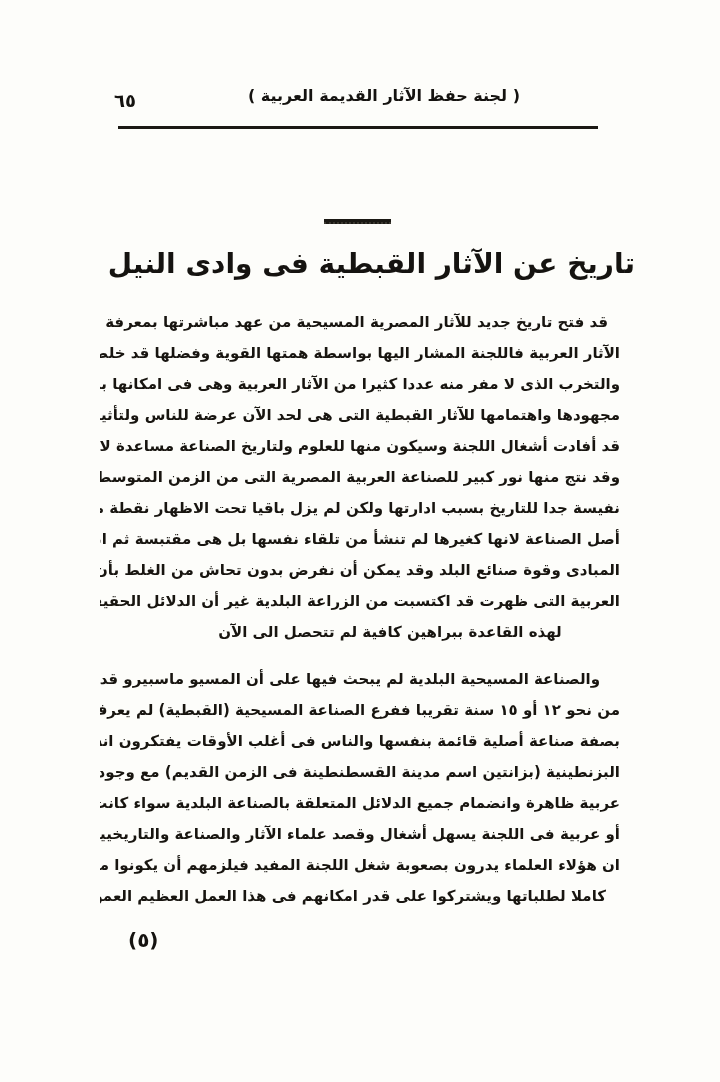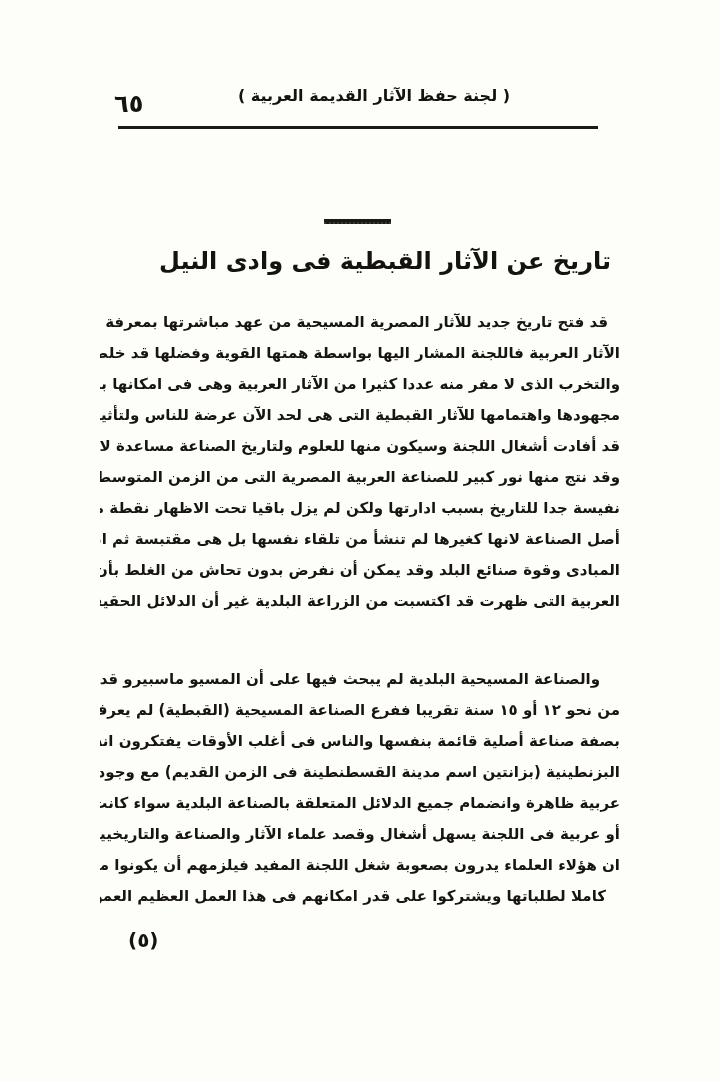--- a/index.html
+++ b/index.html
@@ -16,30 +16,29 @@
     background: #fdfdfa;
     color: #151310;
     overflow: hidden;
     direction: rtl;
   }
   
   .page-number {
     position: absolute;
     left: 114px;
     top: 90px;
-    font-size: 24px;
+    font-size: 18px;
     font-weight: bold;
     direction: rtl;
   }
   .running-head {
     position: absolute;
     top: 86px;
     left: 228px;
     width: 292px;
-    text-align: center;
     font-size: 16px;
     font-weight: bold;
     white-space: nowrap;
     direction: rtl;
   }
   .header-rule {
     position: absolute;
     left: 118px;
     top: 126px;
     width: 480px;
@@ -65,22 +64,21 @@
     width: 67px;
     height: 3px;
     background: #1b1914;
     border-bottom: 2px dotted #3a372f;
   }
   .section-heading {
     position: absolute;
     top: 247px;
     left: 135px;
     width: 500px;
-    text-align: center;
-    font-size: 24px;
+    font-size: 28px;
     font-weight: bold;
     white-space: nowrap;
     direction: rtl;
   }
   
   .para {
     position: absolute;
     left: 100px;
     width: 520px;
     direction: rtl;
@@ -140,20 +138,21 @@
     <div class="bline first-indent-1">قد فتح تاريخ جديد للآثار المصرية المسيحية من عهد مباشرتها بمعرفة لجنة حفظ</div>
     <div class="bline">الآثار العربية فاللجنة المشار اليها بواسطة همتها القوية وفضلها قد خلصت من الاندثار</div>
     <div class="bline">والتخرب الذى لا مفر منه عددا كثيرا من الآثار العربية وهى فى امكانها بذل نفس</div>
     <div class="bline">مجهودها واهتمامها للآثار القبطية التى هى لحد الآن عرضة للناس ولتأثير الزمن عليها</div>
     <div class="bline">قد أفادت أشغال اللجنة وسيكون منها للعلوم ولتاريخ الصناعة مساعدة لا تقدر .</div>
     <div class="bline">وقد نتج منها نور كبير للصناعة العربية المصرية التى من الزمن المتوسط وجمعت أدوات</div>
     <div class="bline">نفيسة جدا للتاريخ بسبب ادارتها ولكن لم يزل باقيا تحت الاظهار نقطة مهمة وهى</div>
     <div class="bline">أصل الصناعة لانها كغيرها لم تنشأ من تلقاء نفسها بل هى مقتبسة ثم انتشرت بواسطة</div>
     <div class="bline">المبادى وقوة صنائع البلد وقد يمكن أن نفرض بدون تحاش من الغلط بأن الصناعة</div>
     <div class="bline">العربية التى ظهرت قد اكتسبت من الزراعة البلدية غير أن الدلائل الحقيقية المسندة</div>
+    <div class="bline centered">لهذه القاعدة ببراهين كافية لم تتحصل الى الآن</div>
   </div>
 
   <div class="para para-2">
     <div class="bline first-indent-2">والصناعة المسيحية البلدية لم يبحث فيها على أن المسيو ماسبيرو قد تحقق من وجودها</div>
     <div class="bline">من نحو ١٢ أو ١٥ سنة تقريبا ففرع الصناعة المسيحية (القبطية) لم يعرف لحد الآن</div>
     <div class="bline">بصفة صناعة أصلية قائمة بنفسها والناس فى أغلب الأوقات يفتكرون انه هو الصناعة</div>
     <div class="bline">البزنطينية (بزانتين اسم مدينة القسطنطينة فى الزمن القديم) مع وجود علامات</div>
     <div class="bline">عربية ظاهرة وانضمام جميع الدلائل المتعلقة بالصناعة البلدية سواء كانت مسيحية</div>
     <div class="bline">أو عربية فى اللجنة يسهل أشغال وقصد علماء الآثار والصناعة والتاريخيين ولكون</div>
     <div class="bline">ان هؤلاء العلماء يدرون بصعوبة شغل اللجنة المفيد فيلزمهم أن يكونوا مستعدين استعدادا</div>

